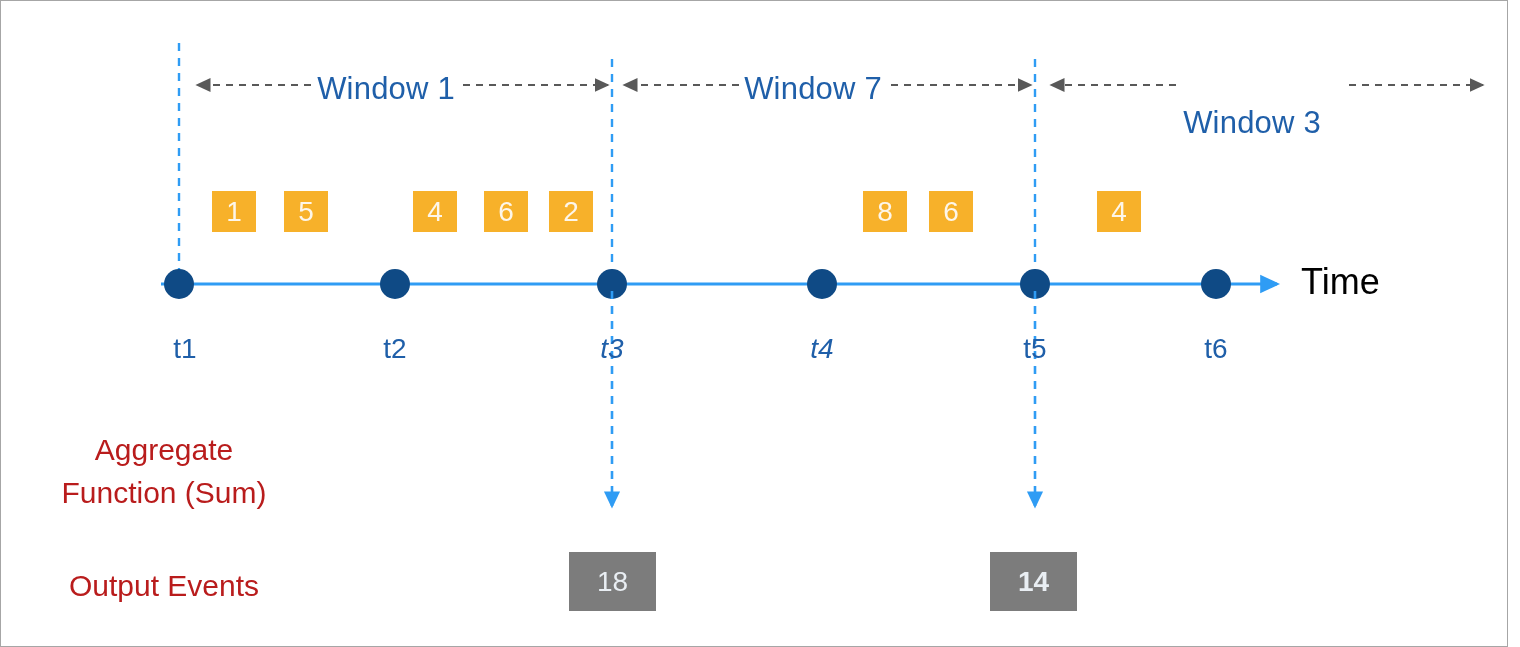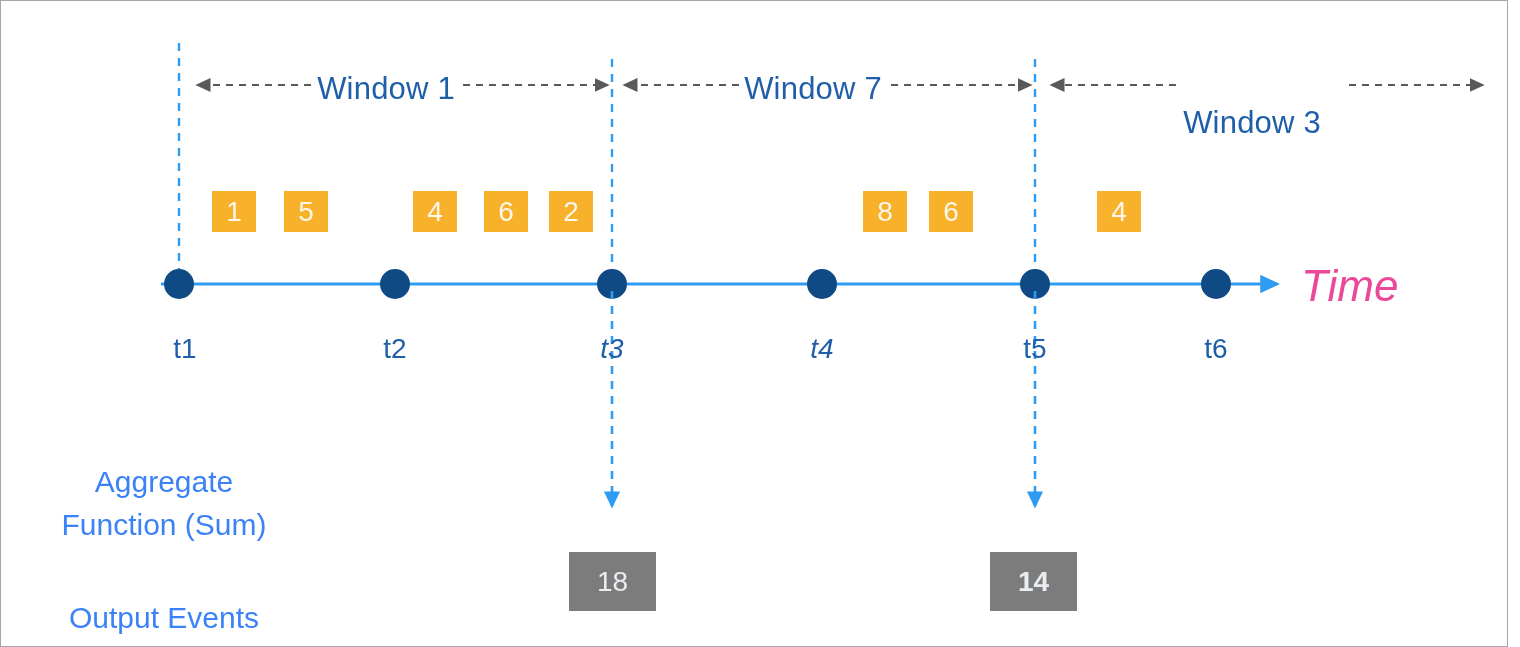--- a/index.html
+++ b/index.html
@@ -39,34 +39,32 @@
   }
   .t-label {
     position: absolute;
     color: #1f5fa9;
     font-size: 28px;
     white-space: nowrap;
     transform: translateX(-50%);
   }
   .axis-label {
     position: absolute;
-    color: #ec4899;
-    font-size: 44px;
+    color: #000000;
+    font-size: 36px;
     white-space: nowrap;
-    font-style: italic;
   }
   .side-label {
     position: absolute;
-    color: #3b82f6;
+    color: #b91c1c;
     font-size: 30px;
     line-height: 1.42;
     white-space: pre-line;
     text-align: center;
     transform: translateX(-50%);
-    margin-top: 32px;
   }
   .ev-box {
     position: absolute;
     background: #f7b12a;
     color: #fdf6ea;
     font-size: 28px;
     display: flex;
     align-items: center;
     justify-content: center;
     box-sizing: border-box;

